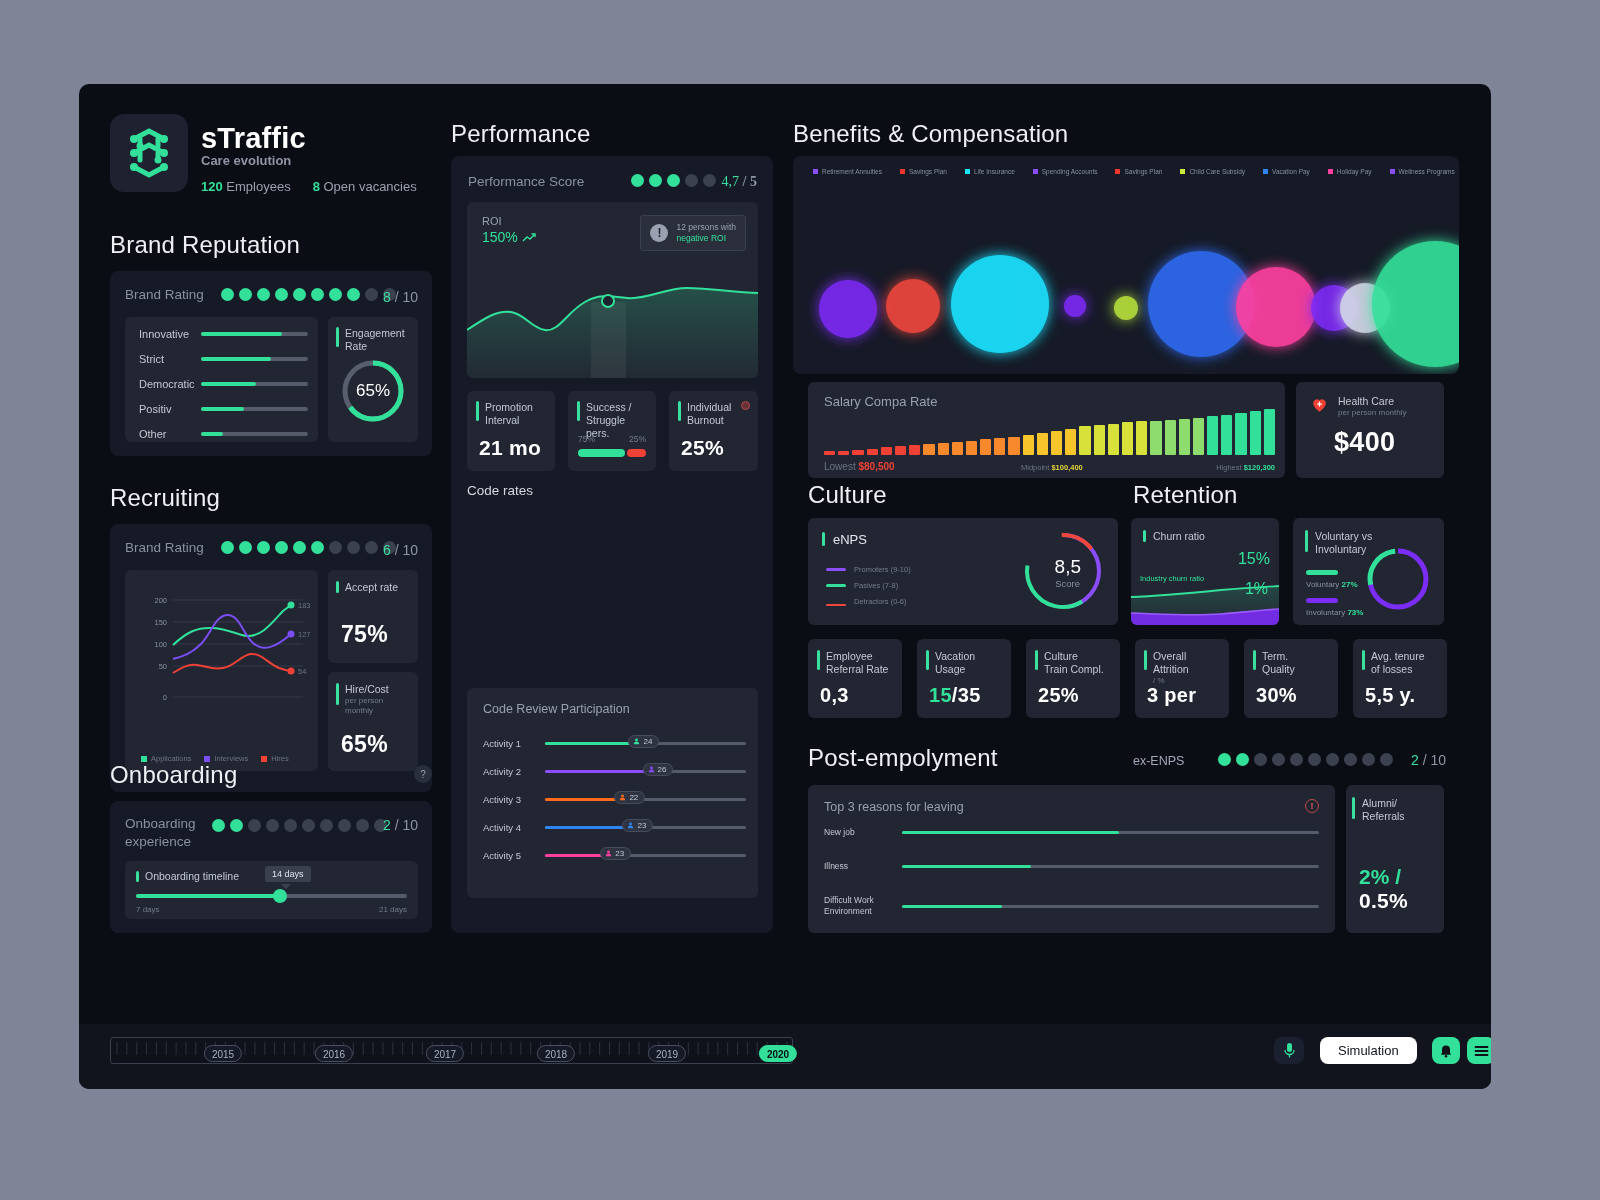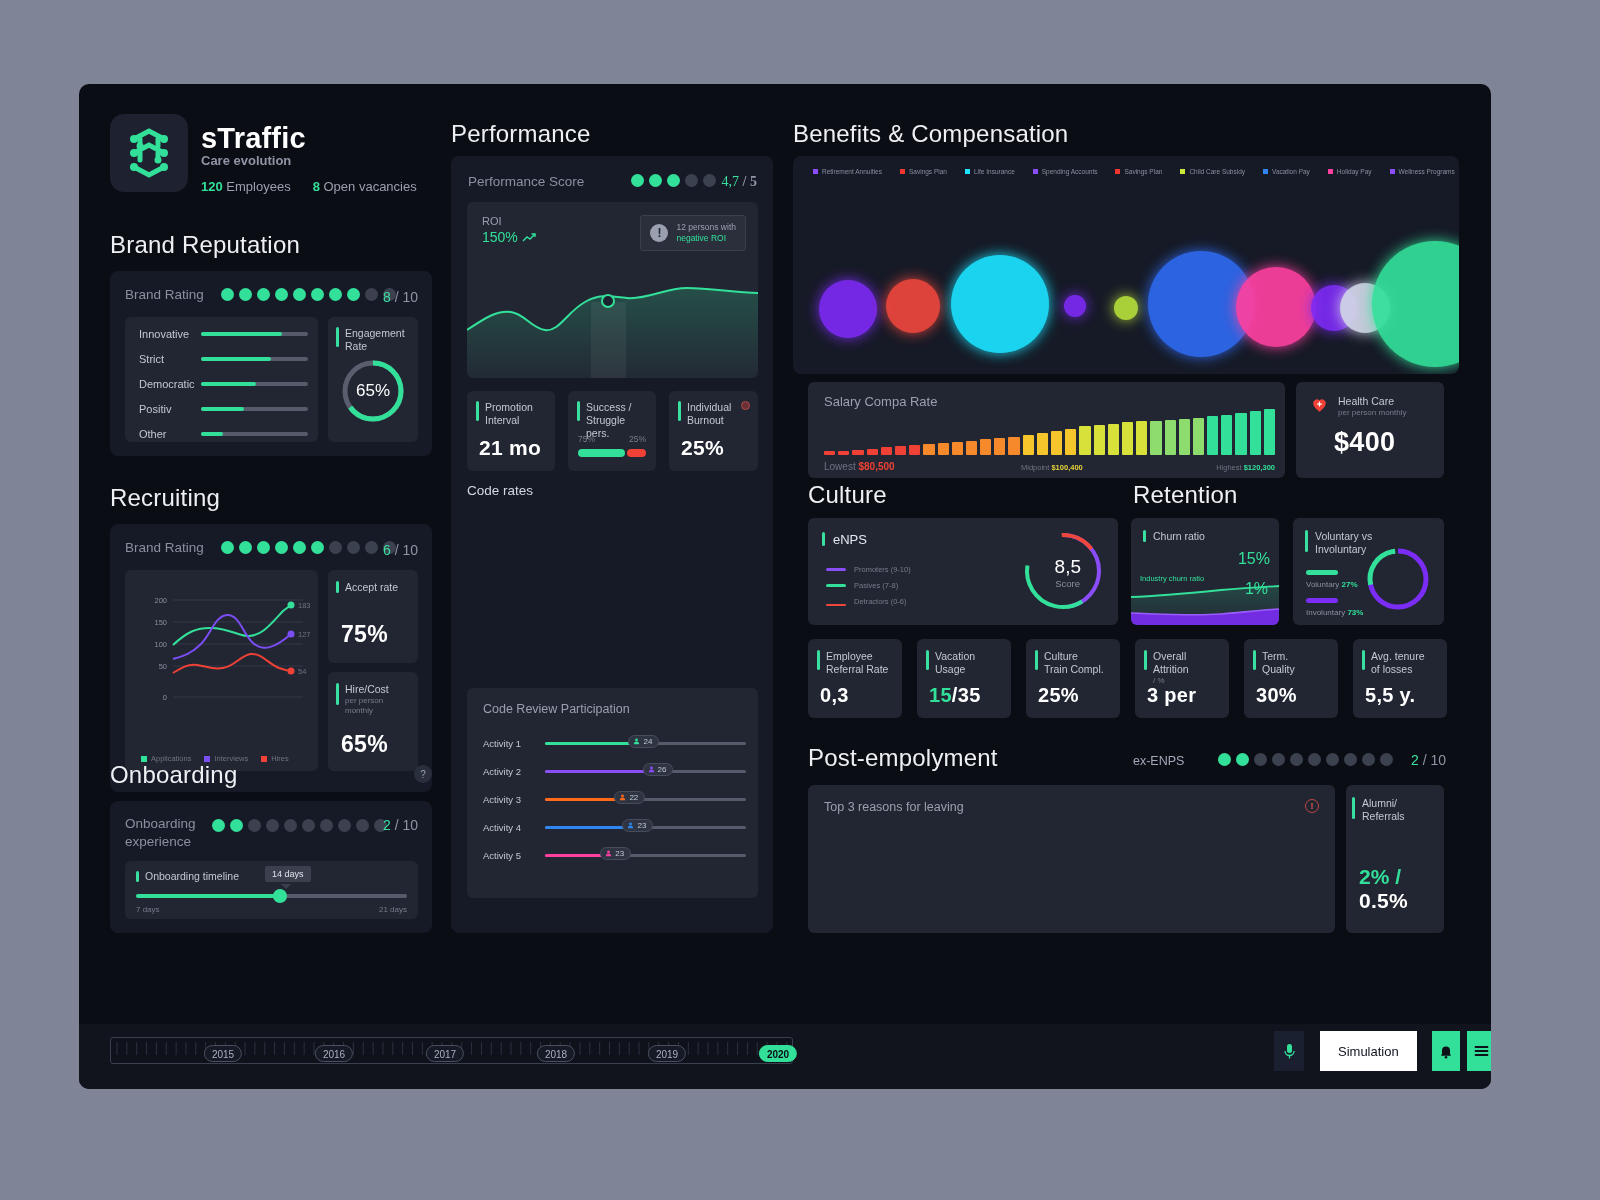--- a/index.html
+++ b/index.html
@@ -51,21 +51,21 @@
   .col-mid { position: absolute; left: 372px; top: 0; width: 325px; }
   
   .col-right { position: absolute; left: 714px; top: 0; width: 668px; }
   
   .footer { position: absolute; left: 0; bottom: 0; width: 1412px; height: 65px; background: #12141d; }
   .timeline { position: absolute; left: 31px; top: 13px; width: 683px; height: 27px;
               border: 1px solid #3b4050; border-radius: 3px; background: #0f121a; }
   .yrchip { position: absolute; top: 7px; transform: translateX(-50%); height: 17px; line-height: 17px;
             padding: 0 7px; border: 1px solid #4a5060; border-radius: 9px; color: #aab0c0; font-size: 10px; background: #161a26; }
   .yrchip.cur { background: #32e09a; border-color: #32e09a; color: #0b0d14; font-weight: 700; }
-  .fbtn { position: absolute; top: 7px; height: 40px; border-radius: 0; display: flex; align-items: center; justify-content: center; }
+  .fbtn { position: absolute; top: 13px; height: 27px; border-radius: 8px; display: flex; align-items: center; justify-content: center; }
   .simbtn { background: #fff; color: #111420; font-size: 13px; padding: 0 18px; }
 </style>
 </head>
 <body>
 
 <div class="app">
   <div class="board">
 
     <div class="logo">
       <svg width="78" height="78" viewBox="0 0 78 78">
@@ -738,20 +738,41 @@
           <span class="dot"></span>
           <span class="dot"></span>
         </div>
       <div class="rating-val" style="position:absolute;top:668px;right:15px;">
         <b>2</b> <span>/ 10</span>
       </div>
 
       <div class="card" style="position:absolute;top:701px;left:15px;width:527px;height:148px;">
         <div style="position:absolute;left:16px;top:15px;color:#9aa0b0;font-size:12.5px;">Top 3 reasons for leaving</div>
         <span style="position:absolute;right:16px;top:14px;width:14px;height:14px;border-radius:50%;border:1px solid #c14a40;color:#e05a4e;font-size:9px;font-weight:700;display:flex;align-items:center;justify-content:center;">!</span>
+        <div id="pe-rows" style="position:absolute;left:16px;top:42px;right:16px;">
+            <div style="display: flex; align-items: center; margin-bottom: 23px;">
+              <span style="width: 78px; flex: 0 0 78px; color: rgb(195, 200, 212); font-size: 8.5px; white-space: pre-line; line-height: 1.3;">New job</span>
+              <span style="flex: 1 1 0%; height: 3px; border-radius: 2px; background: rgb(85, 91, 107); position: relative;">
+                <i style="position: absolute; left: 0px; top: 0px; bottom: 0px; border-radius: 2px; background: rgb(50, 224, 154); width: 52%;"></i>
+              </span>
+            </div>
+            <div style="display: flex; align-items: center; margin-bottom: 23px;">
+              <span style="width: 78px; flex: 0 0 78px; color: rgb(195, 200, 212); font-size: 8.5px; white-space: pre-line; line-height: 1.3;">Illness</span>
+              <span style="flex: 1 1 0%; height: 3px; border-radius: 2px; background: rgb(85, 91, 107); position: relative;">
+                <i style="position: absolute; left: 0px; top: 0px; bottom: 0px; border-radius: 2px; background: rgb(50, 224, 154); width: 31%;"></i>
+              </span>
+            </div>
+            <div style="display: flex; align-items: center; margin-bottom: 0px;">
+              <span style="width: 78px; flex: 0 0 78px; color: rgb(195, 200, 212); font-size: 8.5px; white-space: pre-line; line-height: 1.3;">Difficult Work
+Environment</span>
+              <span style="flex: 1 1 0%; height: 3px; border-radius: 2px; background: rgb(85, 91, 107); position: relative;">
+                <i style="position: absolute; left: 0px; top: 0px; bottom: 0px; border-radius: 2px; background: rgb(50, 224, 154); width: 24%;"></i>
+              </span>
+            </div>
+          </div>
       </div>
 
       <div class="card" style="position:absolute;top:701px;left:553px;width:98px;height:148px;">
         <div style="display:flex;gap:7px;padding:12px 0 0 6px;">
           <div class="accentbar" style="height:22px;"></div>
           <div class="card-lbl" style="white-space:pre-line;">Alumni/
 Referrals</div>
         </div>
         <div style="position:absolute;left:13px;bottom:20px;">
           <div style="color:#32e09a;font-size:21px;font-weight:700;">2% /</div>

